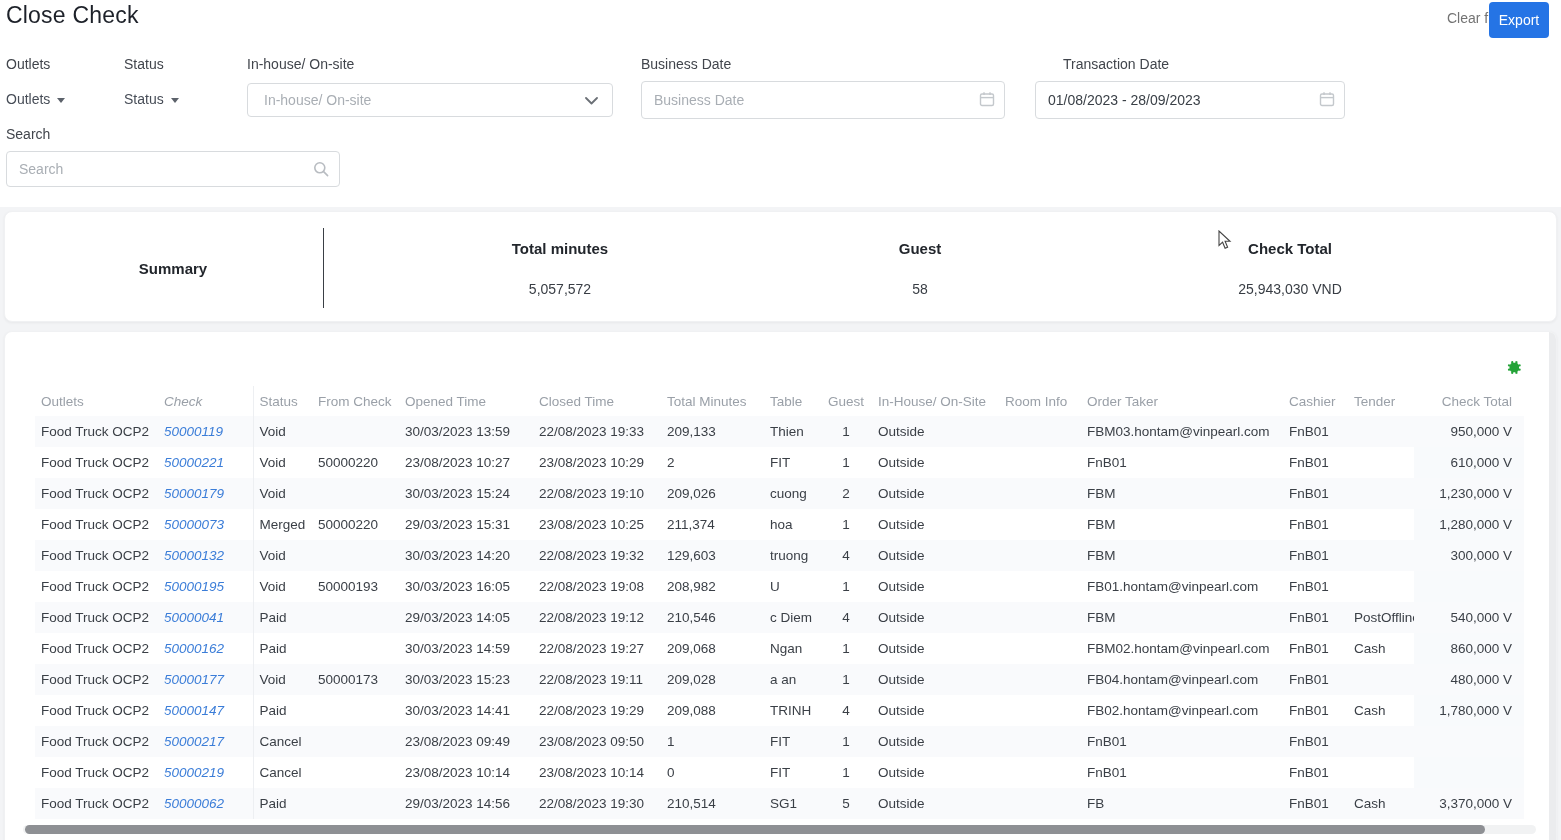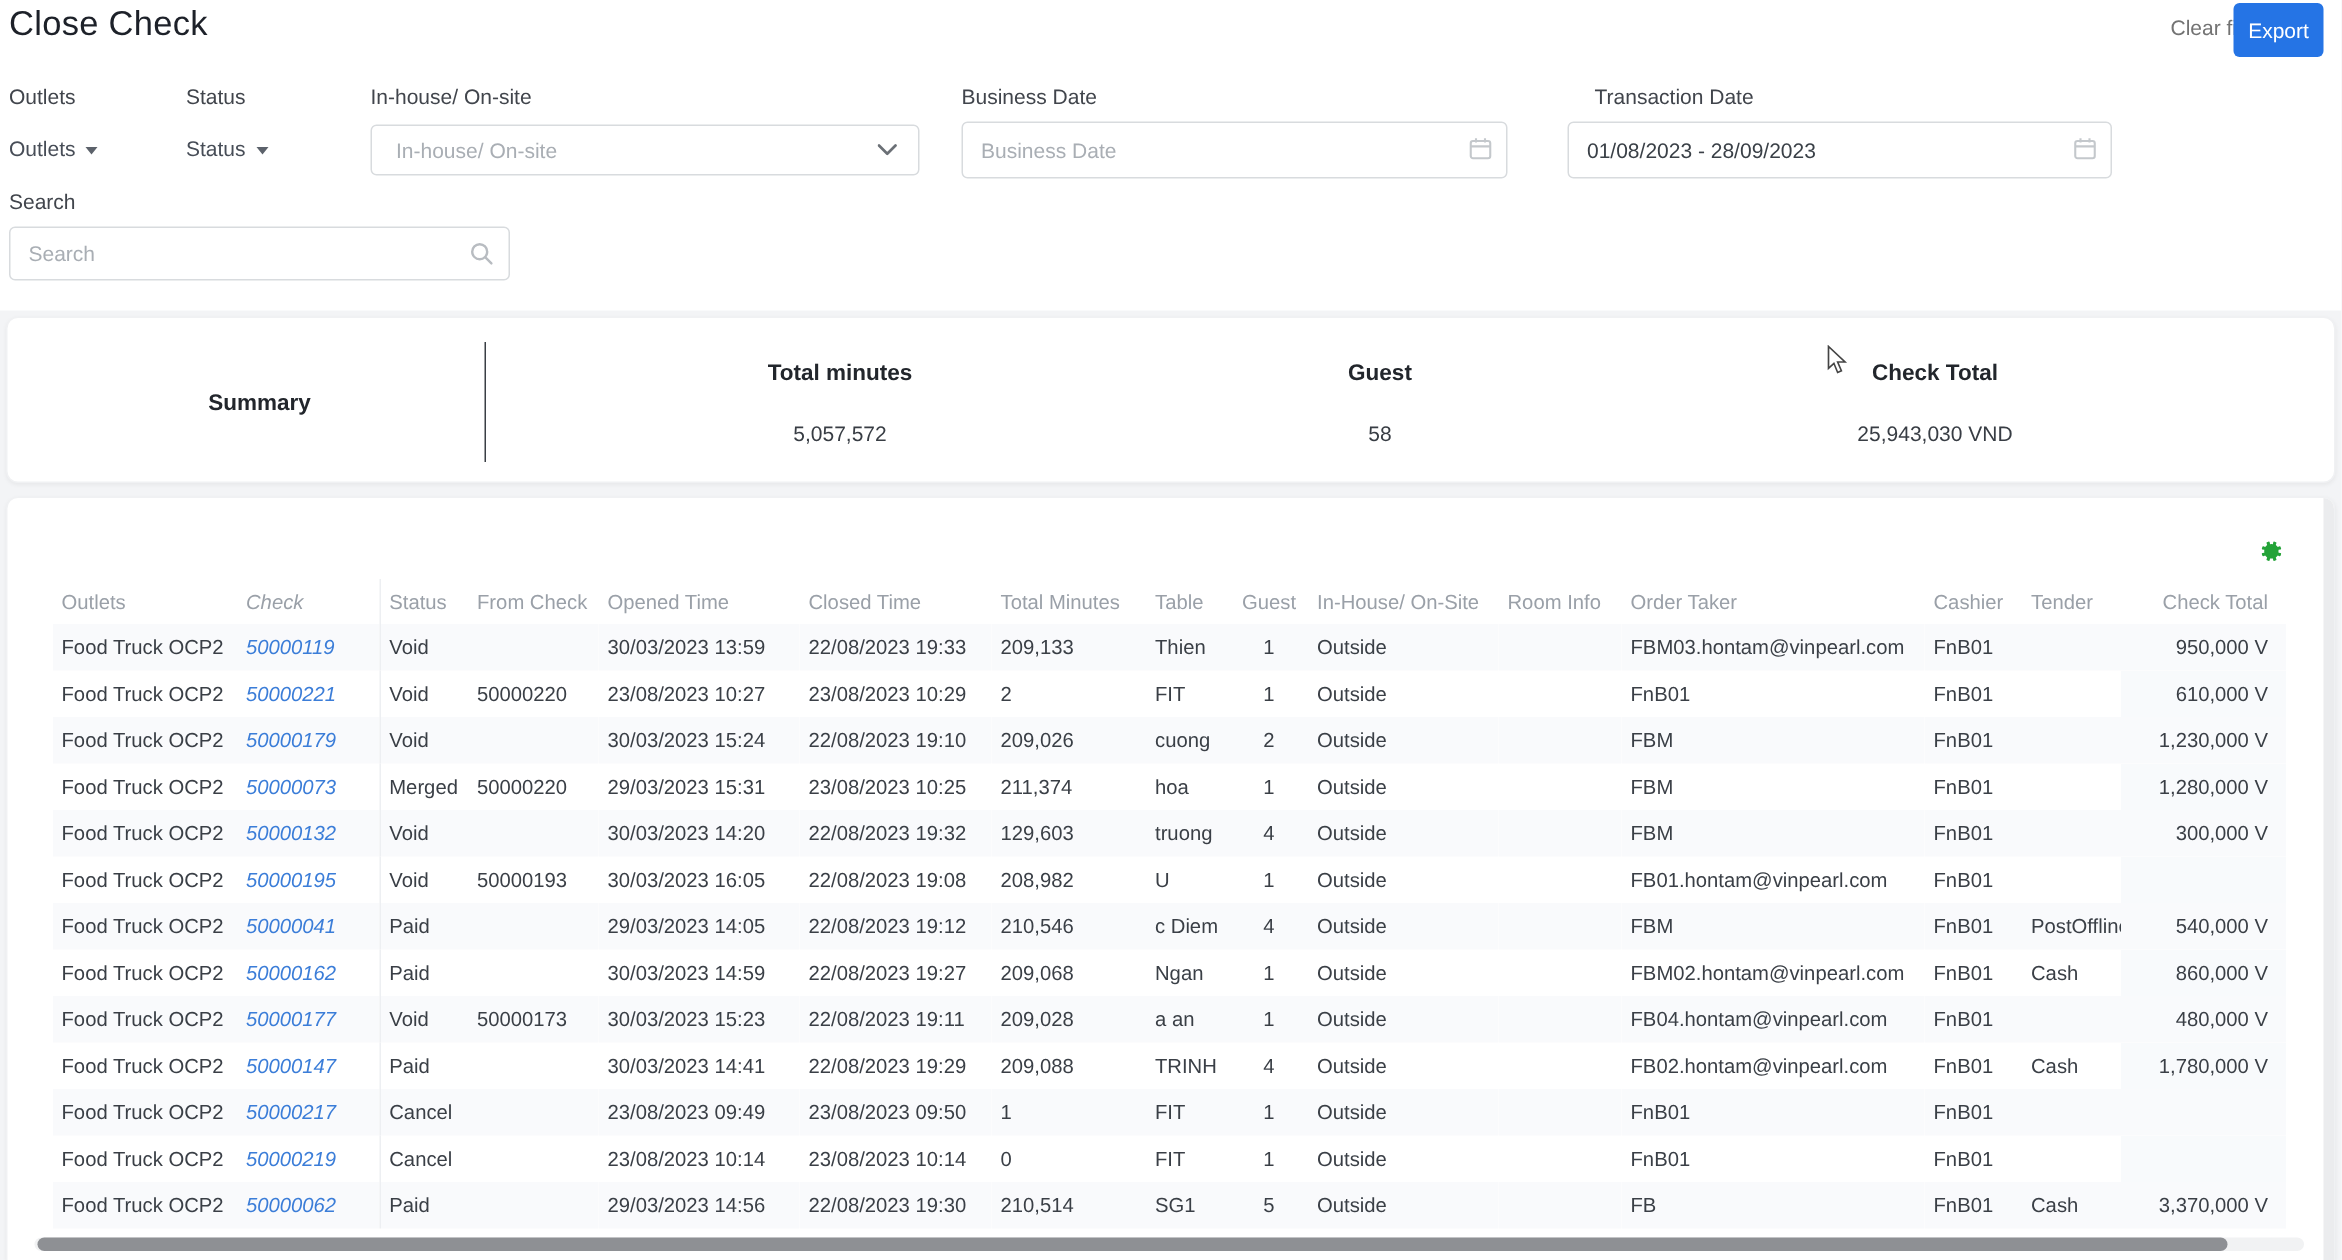--- a/index.html
+++ b/index.html
@@ -104,21 +104,21 @@
     <span class="cal">
       <svg width="16" height="16" viewBox="0 0 16 16">
           <rect x="1.5" y="3" width="13" height="11.5" rx="1.5" fill="none" stroke="#c4c8cc" stroke-width="1.4"></rect>
           <line x1="1.5" y1="6.6" x2="14.5" y2="6.6" stroke="#c4c8cc" stroke-width="1.4"></line>
           <line x1="5" y1="1.2" x2="5" y2="4" stroke="#c4c8cc" stroke-width="1.4"></line>
           <line x1="11" y1="1.2" x2="11" y2="4" stroke="#c4c8cc" stroke-width="1.4"></line>
         </svg>
     </span>
   </div>
 
-  <div class="date-wrap" style="left:1035px;top:81px;width:363px;margin-left:10px;">
+  <div class="date-wrap" style="left:1035px;top:81px;width:310px;">
     <input type="text" value="01/08/2023 - 28/09/2023" style="">
     <span class="cal">
       <svg width="16" height="16" viewBox="0 0 16 16">
           <rect x="1.5" y="3" width="13" height="11.5" rx="1.5" fill="none" stroke="#c4c8cc" stroke-width="1.4"></rect>
           <line x1="1.5" y1="6.6" x2="14.5" y2="6.6" stroke="#c4c8cc" stroke-width="1.4"></line>
           <line x1="5" y1="1.2" x2="5" y2="4" stroke="#c4c8cc" stroke-width="1.4"></line>
           <line x1="11" y1="1.2" x2="11" y2="4" stroke="#c4c8cc" stroke-width="1.4"></line>
         </svg>
     </span>
   </div>

